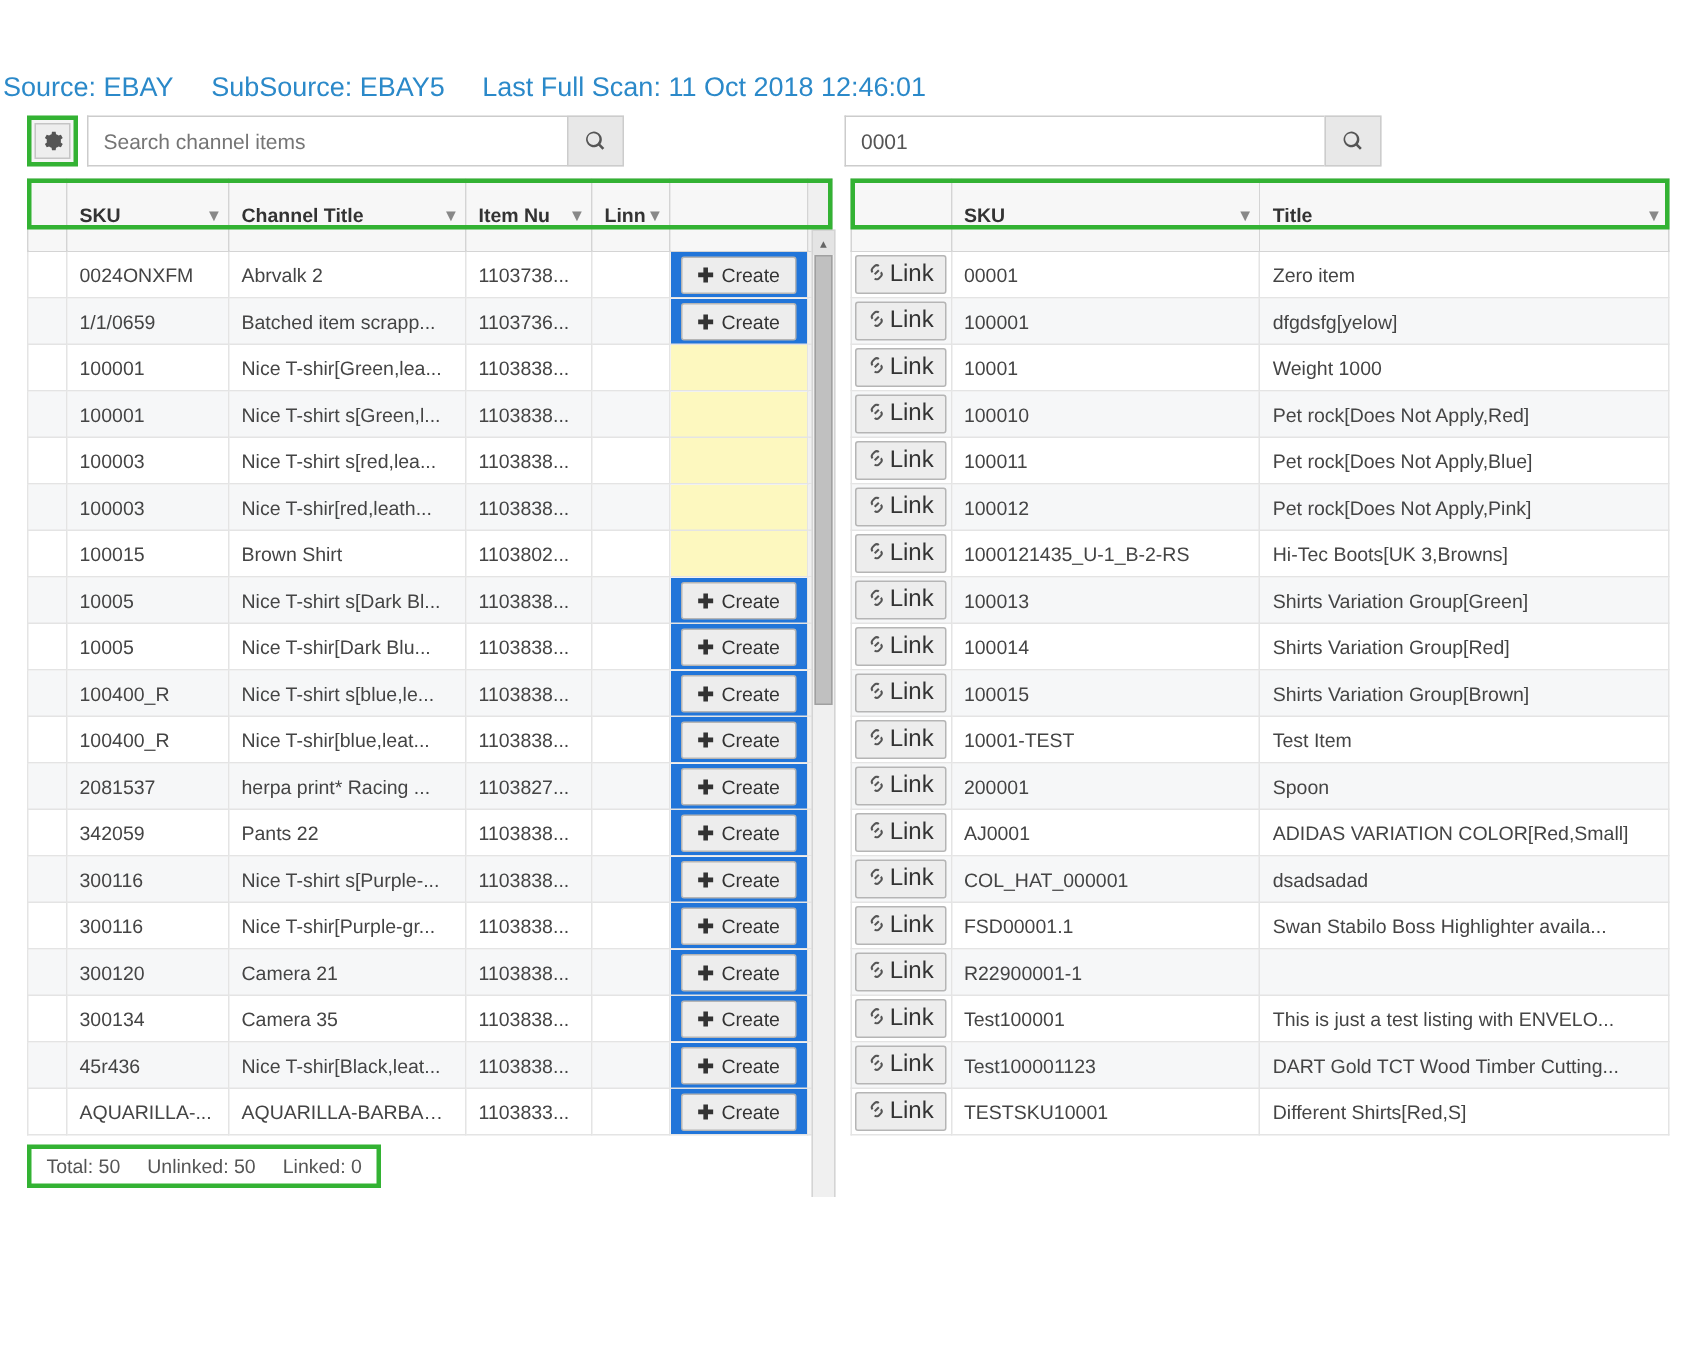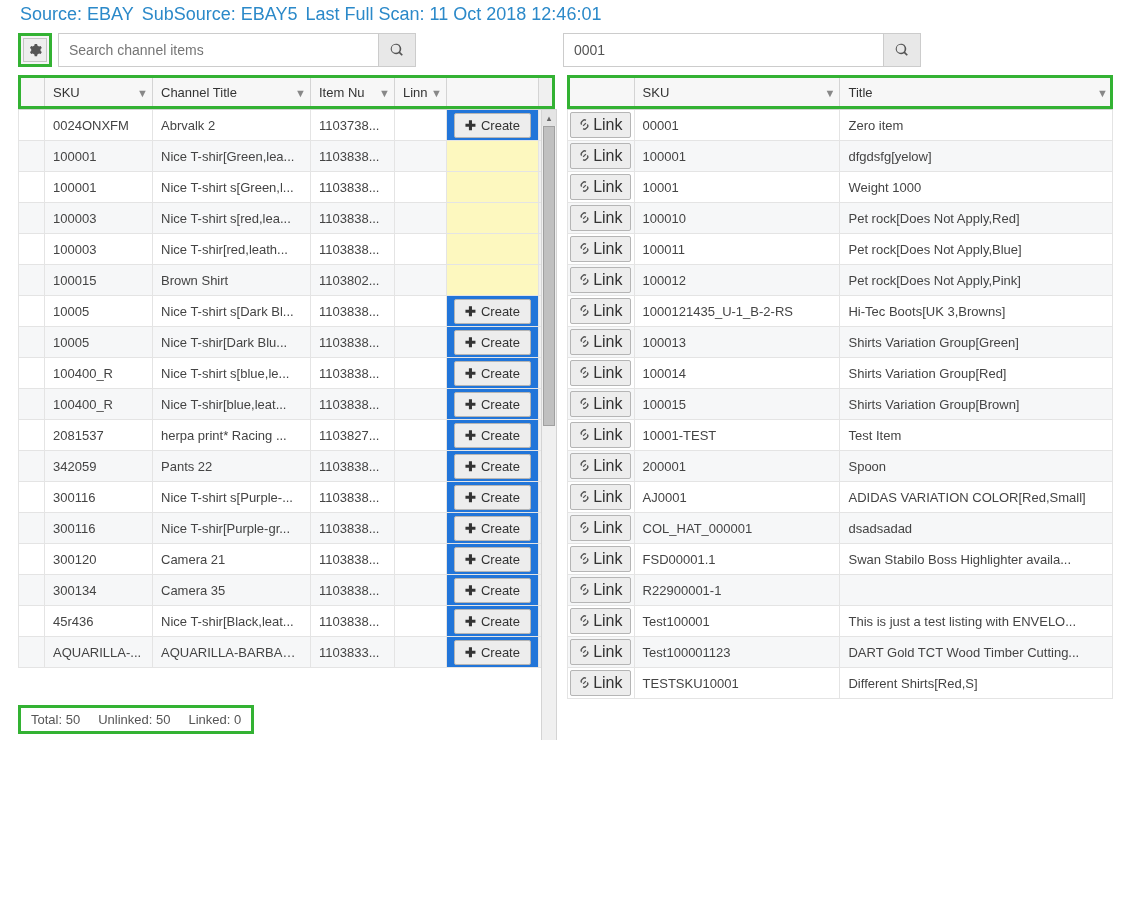--- a/index.html
+++ b/index.html
@@ -6,25 +6,26 @@
   body {
     margin: 0;
     padding: 0;
     font-family: "Segoe UI", Arial, sans-serif;
     font-size: 13px;
     color: #333;
     background: #fff;
     width: 1131px;
   }
   .header {
-    padding: 4px 18px 6px 20px;
+    padding: 4px 18px 6px 2px;
     font-size: 18px;
     color: #2b89c9;
     display: flex;
-    gap: 8px;
+    gap: 25px;
+    margin-top: 44px;
   }
   .header span b { font-weight: 500; }
   .toolbar {
     display: flex;
     gap: 12px;
     padding: 2px 18px 8px 18px;
   }
   .left-toolbar, .right-toolbar {
     display: flex;
     align-items: flex-start;
@@ -96,23 +97,23 @@
   .grid {
     width: 100%;
     border-collapse: collapse;
     table-layout: fixed;
   }
   .grid th {
     background: #f7f7f7;
     border: 1px solid #d4d4d4;
     text-align: left;
     padding: 6px 8px;
-    font-weight: 400;
+    font-weight: 700;
     color: #333;
-    height: 34px;
+    height: 48px;
     position: relative;
     font-size: 13px;
     white-space: nowrap;
     overflow: hidden;
   }
   .filter-icon {
     position: absolute;
     right: 4px;
     top: 50%;
     transform: translateY(-50%);
@@ -265,20 +266,29 @@
               <td></td>
               <td>0024ONXFM</td>
               <td>Abrvalk 2</td>
               <td>1103738...</td>
               <td></td>
               <td class="create-cell selected"><button class="btn-create"><span class="plus">✚</span>Create</button></td>
               <td style="background: rgb(240, 240, 240); padding: 0px; border-left: 1px solid rgb(212, 212, 212);"></td>
             </tr>
             <tr>
               <td></td>
+              <td>1/1/0659</td>
+              <td>Batched item scrapp...</td>
+              <td>1103736...</td>
+              <td></td>
+              <td class="create-cell selected"><button class="btn-create"><span class="plus">✚</span>Create</button></td>
+              <td style="background: rgb(240, 240, 240); padding: 0px; border-left: 1px solid rgb(212, 212, 212);"></td>
+            </tr>
+            <tr>
+              <td></td>
               <td>100001</td>
               <td>Nice T-shir[Green,lea...</td>
               <td>1103838...</td>
               <td></td>
               <td class="create-cell yellow"></td>
               <td style="background: rgb(240, 240, 240); padding: 0px; border-left: 1px solid rgb(212, 212, 212);"></td>
             </tr>
             <tr>
               <td></td>
               <td>100001</td>

